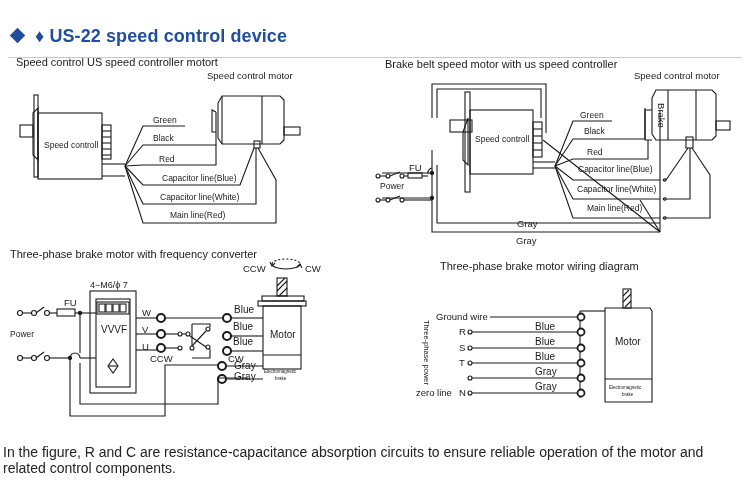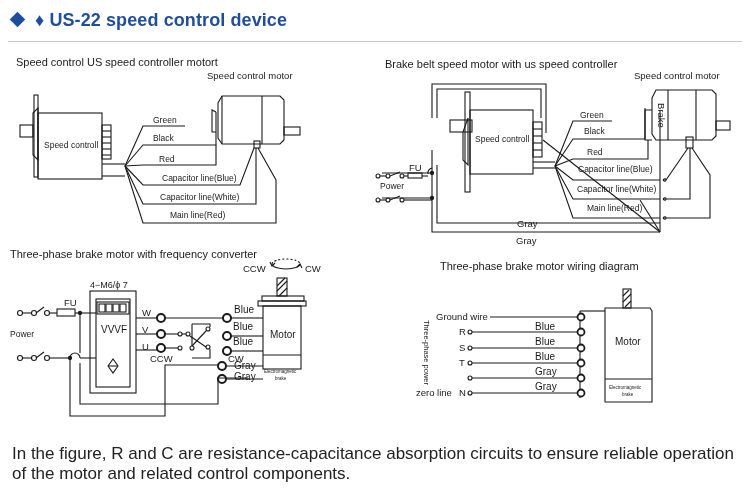--- a/index.html
+++ b/index.html
@@ -1,23 +1,23 @@
 <!DOCTYPE html>
 <html><head>
 <meta charset="utf-8">
 <style>
   html, body { margin: 0; padding: 0; background: #ffffff; }
   body { width: 750px; height: 488px; position: relative; overflow: hidden; font-family: "Liberation Sans", sans-serif; color: #222; }
-  .header { position: absolute; left: 0; top: 0; width: 750px; height: 44px; }
+  .header { position: absolute; left: 0; top: 16px; width: 750px; height: 44px; }
   .header .diamond { position: absolute; left: 12px; top: 14px; width: 11px; height: 11px; background: #1f4e9e; transform: rotate(45deg); }
   .header .title { position: absolute; left: 35px; top: 10px; font-size: 18px; font-weight: bold; color: #1f4e9e; letter-spacing: 0.1px; }
   .header .rule { position: absolute; left: 8px; right: 8px; top: 41px; height: 1px; background: #c9c9c9; }
   svg.diagram { position: absolute; left: 0; top: 0; }
   svg text { font-family: "Liberation Sans", sans-serif; fill: #1a1a1a; }
-  .footnote { position: absolute; left: 12px; top: 444px; font-size: 17px; color: #222; }
+  .footnote { position: absolute; left: 3px; top: 444px; font-size: 14px; color: #222; }
 </style>
 </head>
 <body>
 
 <div class="header">
   <div class="diamond"></div>
   <div class="title">♦ US-22 speed control device</div>
   <div class="rule"></div>
 </div>
 

